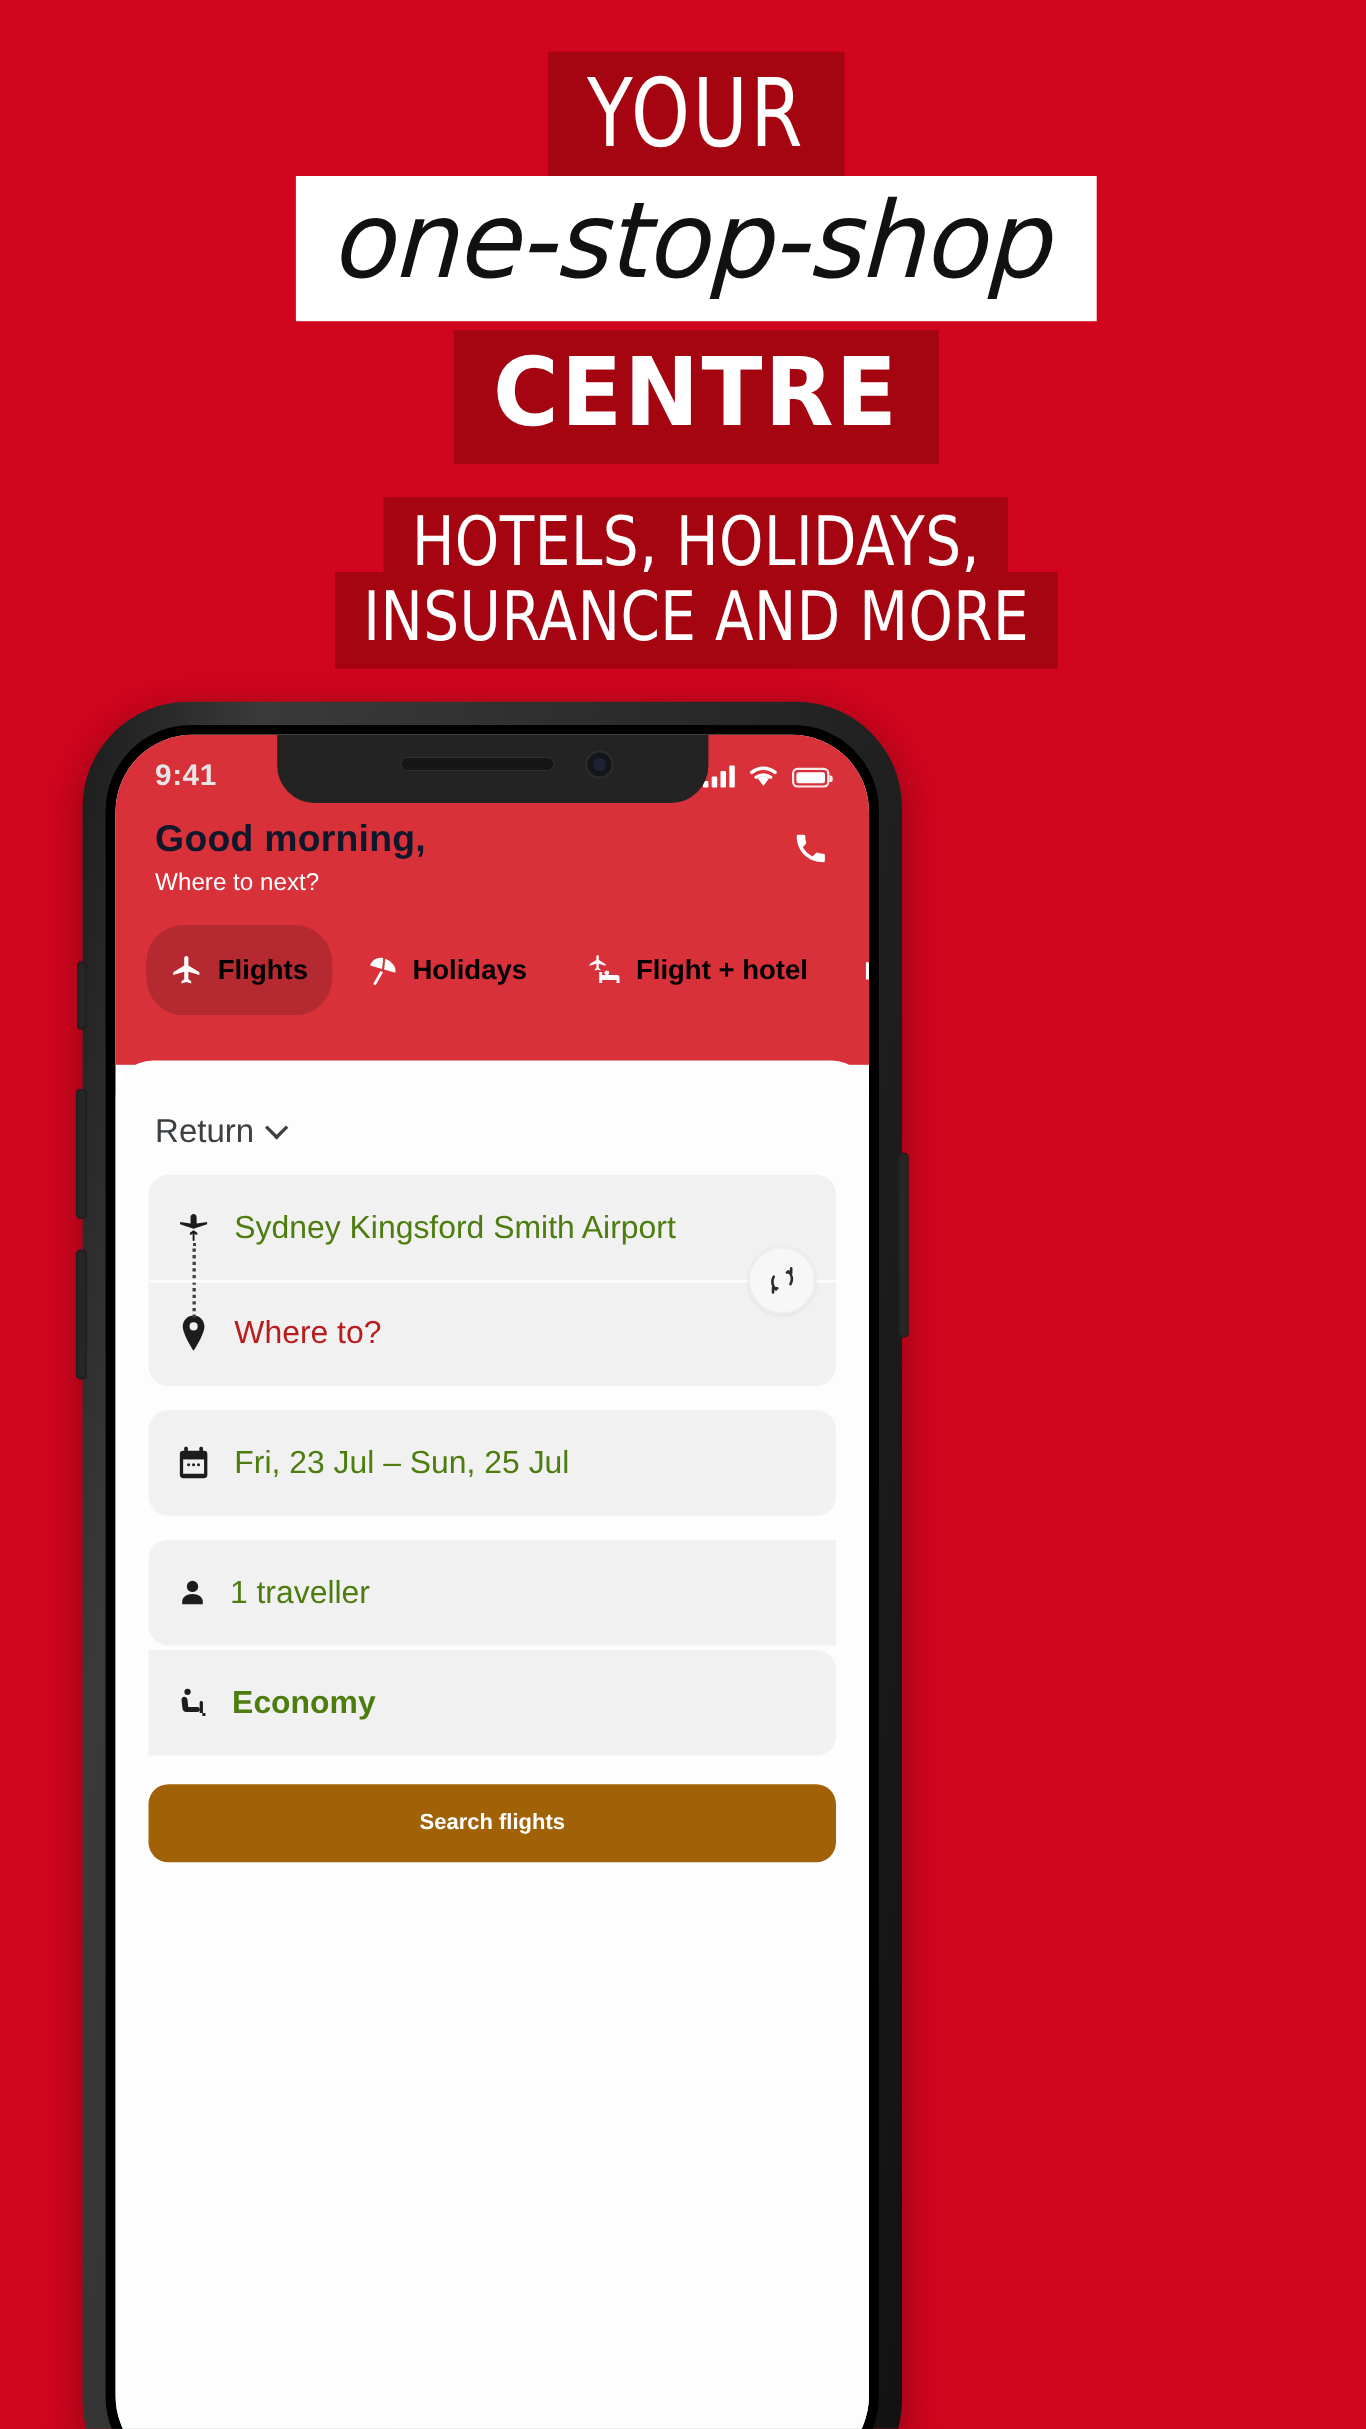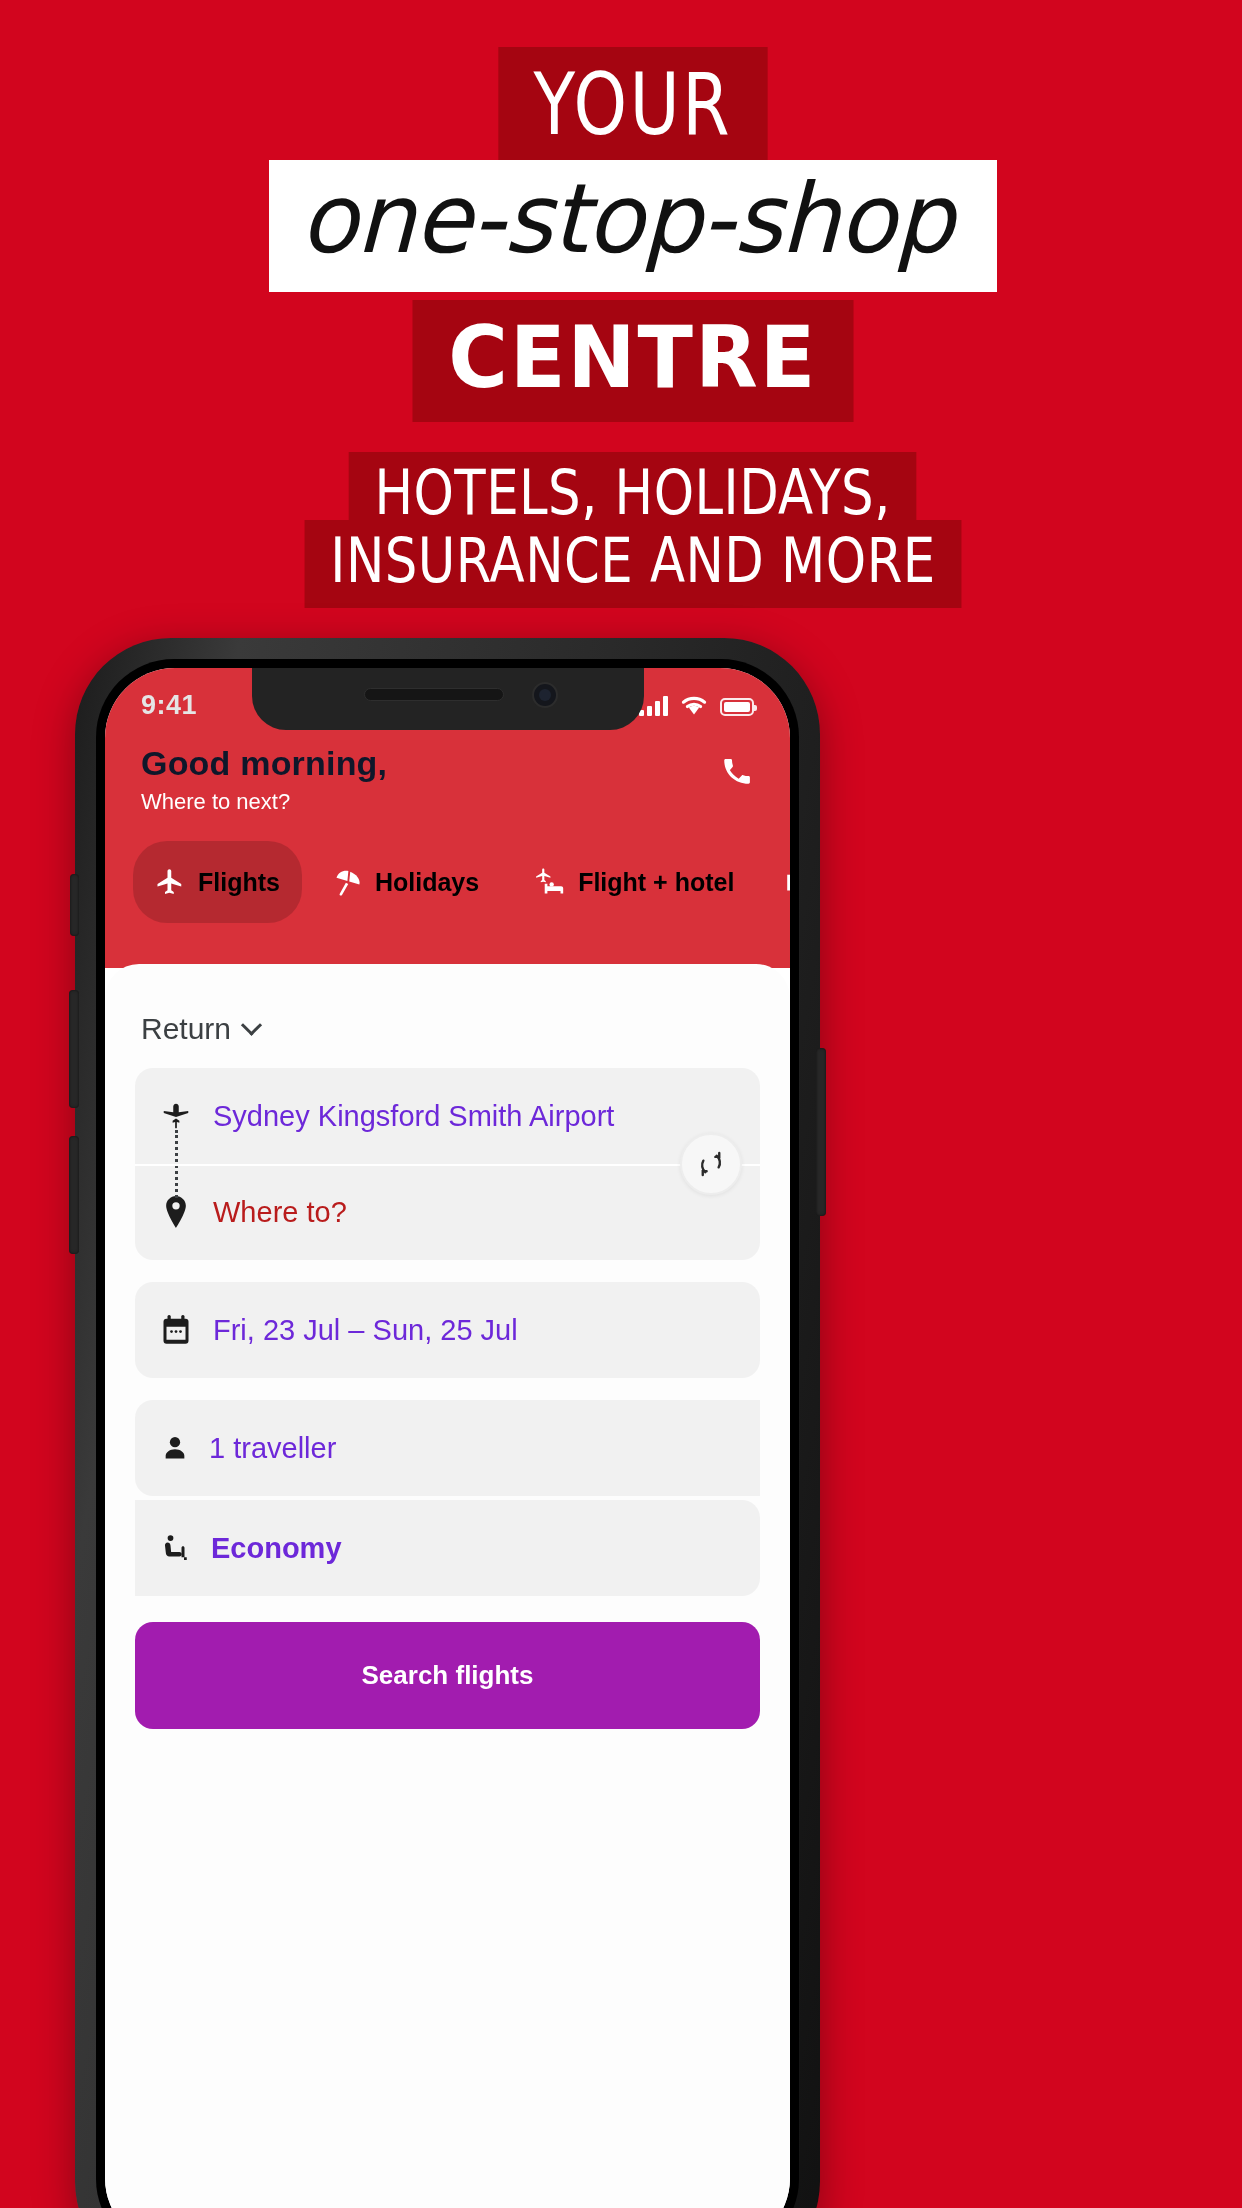--- a/index.html
+++ b/index.html
@@ -217,21 +217,21 @@
     border-radius: 18px;
     position: relative;
     margin-bottom: 22px;
   }
   .field-row {
     display: flex; align-items: center; gap: 22px;
     padding: 30px 26px;
     min-height: 96px;
   }
   .field-row .ficon { width: 30px; display:flex; justify-content:center; flex:0 0 30px; }
-  .field-text { font-size: 29px; color: #6d28d9; }
+  .field-text { font-size: 29px; color: #4d7c0f; }
   .field-text.ph { color: #b91c1c; }
 
   .divider {
     position:absolute; left:0; right:0; top:50%;
     height:2px; background:#FFFFFF;
   }
   .dotline {
     position: absolute; left: 40px; top: 62px; bottom: 62px;
     width: 0; border-left: 3px dotted #3C4043;
   }
@@ -253,26 +253,26 @@
     background: #F1F1F1;
     display: flex; align-items: center; gap: 20px;
     padding: 30px 26px;
     min-height: 96px;
   }
   .two-col .half:first-child { border-radius: 18px 0 0 18px; }
   .two-col .half:last-child  { border-radius: 0 18px 18px 0; font-weight: bold; }
 
   .search-btn {
     display: block; width: 100%;
-    background: #a21caf;
+    background: #a16207;
     color: #fff;
     border: none;
     border-radius: 18px;
-    padding: 38px 0;
-    font-size: 26px;
+    padding: 24px 0;
+    font-size: 20px;
     font-weight: 700;
     font-family: "Liberation Sans", sans-serif;
     cursor: pointer;
   }
 
   svg { display: block; }
 </style>
 </head>
 <body>
 

